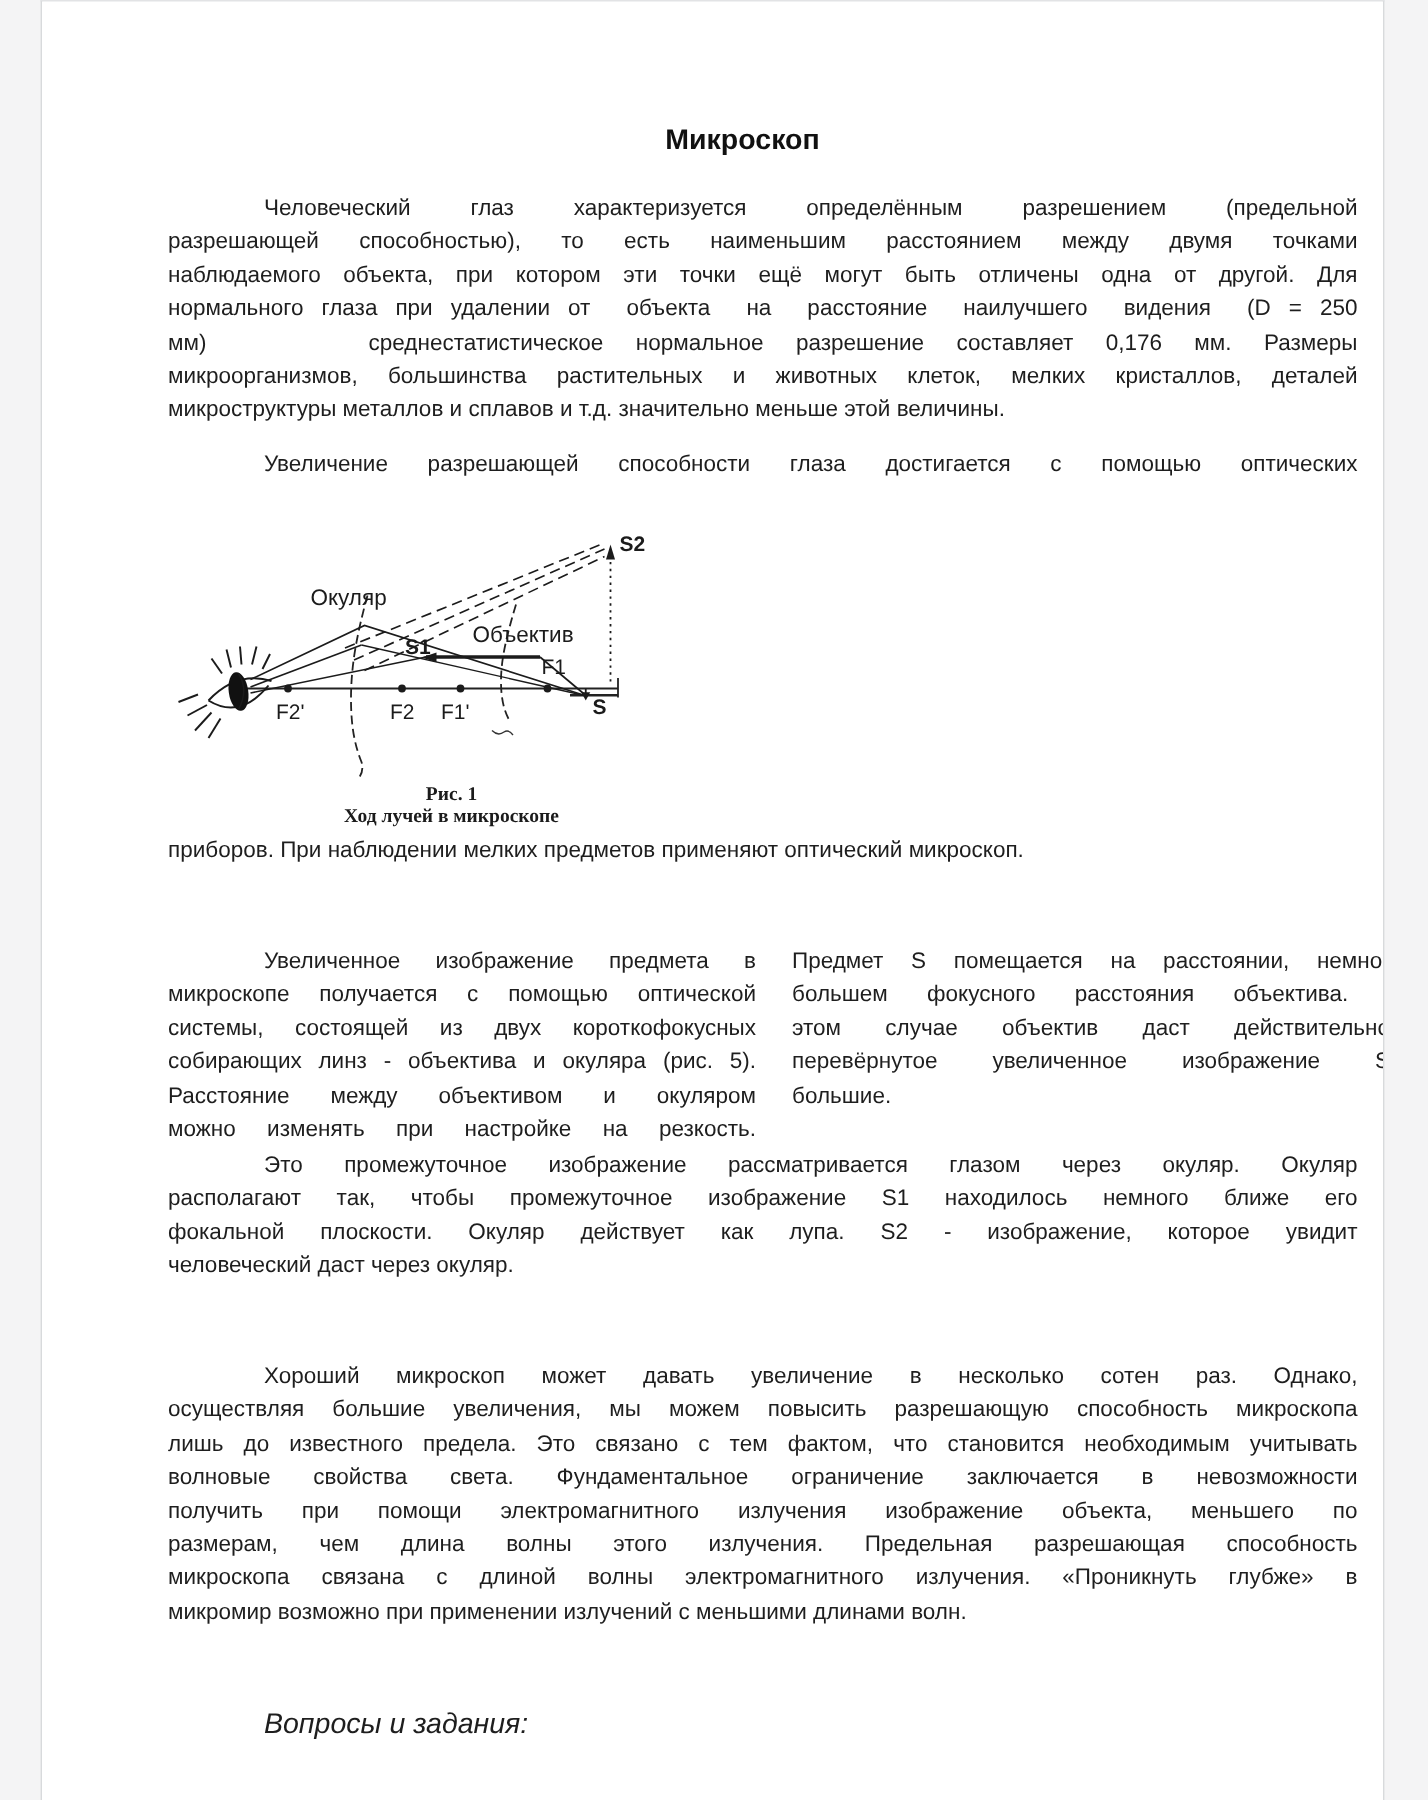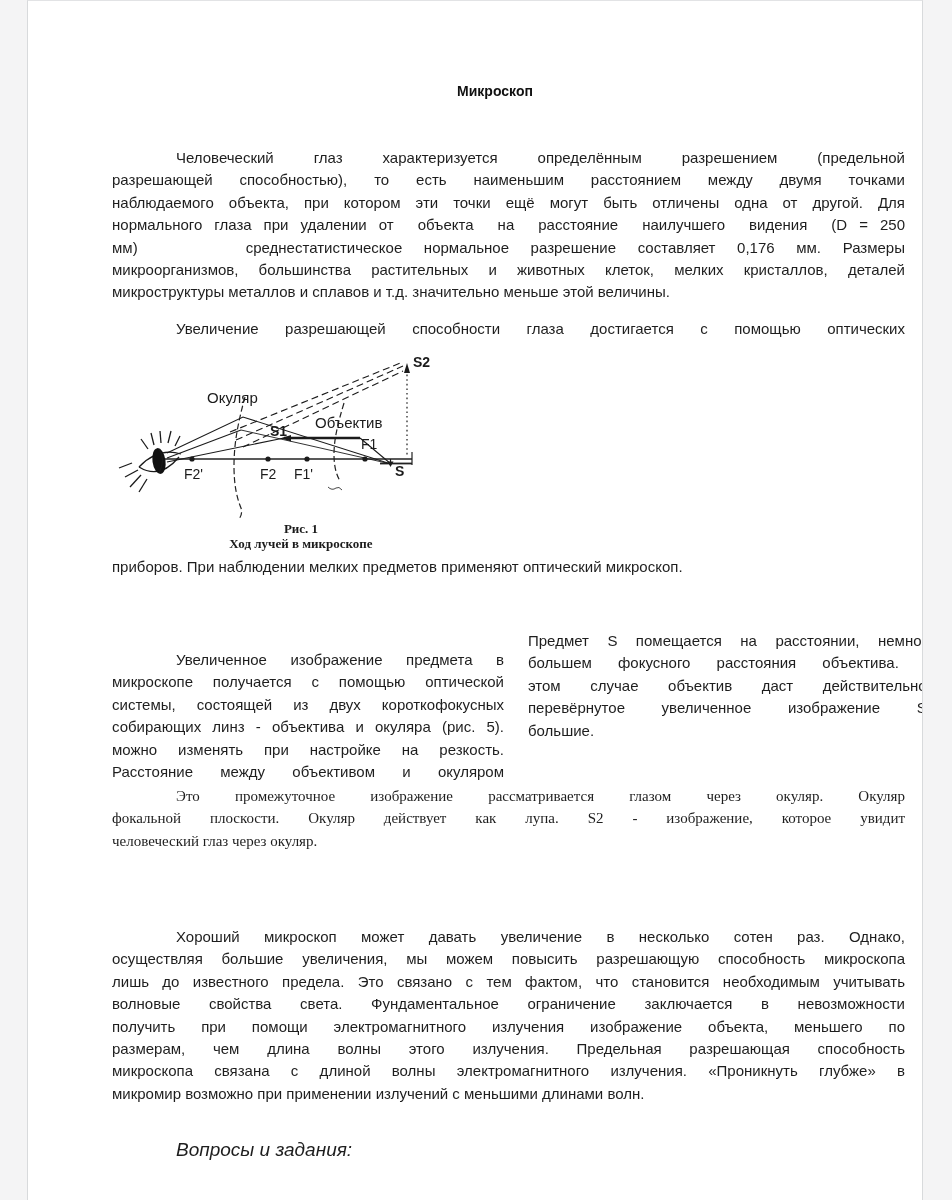--- a/index.html
+++ b/index.html
@@ -23,25 +23,25 @@
     overflow:hidden;
   }
   .tblock{
     position:absolute;
     font-size:15px;
     line-height:22.4px;
     color:#1e1e1e;
   }
   .jline{text-align:justify;text-align-last:justify;}
   .lline{text-align:right;text-align-last:left;}
-  .indent > div:first-child{text-indent:64px;margin-top:19px;}
+  .indent > div:first-child{text-indent:64px;}
   .doc-title{
     position:absolute;
     left:84px;top:82px;width:766px;
-    font-size:14px;font-weight:bold;
+    font-size:19px;font-weight:bold;
     text-align:center;color:#111;
   }
   .questions{
     position:absolute;
     left:84px;top:1138px;width:793px;
     font-size:19px;font-style:italic;
     padding-left:64px;box-sizing:border-box;
   }
   .figure-wrap{
     position:absolute;
@@ -158,36 +158,37 @@
 
   <div class="tblock" style="left:84px;top:555px;width:793px;">
       <div class="lline">приборов. При наблюдении мелких предметов применяют оптический микроскоп.</div>
     </div>
 
   <div class="tblock indent" style="left:84px;top:629px;width:392px;">
       <div class="jline">Увеличенное изображение предмета в</div>
       <div class="jline">микроскопе получается с помощью оптической</div>
       <div class="jline">системы, состоящей из двух короткофокусных</div>
       <div class="jline">собирающих линз - объектива и окуляра (рис. 5).</div>
+      <div class="jline">Расстояние между объективом и окуляром</div>
       <div class="jline">можно изменять при настройке на резкость.</div>
-      <div class="jline">Расстояние между объективом и окуляром</div>
     </div>
 
   <div class="tblock" style="left:500px;top:629px;width:407px;">
       <div class="jline">Предмет S помещается на расстоянии, немного</div>
       <div class="jline">большем фокусного расстояния объектива. В</div>
       <div class="jline">этом случае объектив даст действительное</div>
       <div class="jline">перевёрнутое увеличенное изображение S1</div>
       <div class="lline">большие.</div>
     </div>
 
-  <div class="tblock indent" style="left:84px;top:765px;width:793px;font-family:Liberation Serif, serif;">
+  <div class="tblock indent" style="left:84px;top:765px;width:793px;">
       <div class="jline">Это промежуточное изображение рассматривается глазом через окуляр. Окуляр</div>
+      <div class="jline">располагают так, чтобы промежуточное изображение S1 находилось немного ближе его</div>
       <div class="jline">фокальной плоскости. Окуляр действует как лупа. S2 - изображение, которое увидит</div>
-      <div class="lline">человеческий глаз через окуляр.</div>
+      <div class="lline">человеческий даст через окуляр.</div>
     </div>
 
   <div class="tblock indent" style="left:84px;top:906px;width:793px;">
       <div class="jline">Хороший микроскоп может давать увеличение в несколько сотен раз. Однако,</div>
       <div class="jline">осуществляя большие увеличения, мы можем повысить разрешающую способность микроскопа</div>
       <div class="jline">лишь до известного предела. Это связано с тем фактом, что становится необходимым учитывать</div>
       <div class="jline">волновые свойства света. Фундаментальное ограничение заключается в невозможности</div>
       <div class="jline">получить при помощи электромагнитного излучения изображение объекта, меньшего по</div>
       <div class="jline">размерам, чем длина волны этого излучения. Предельная разрешающая способность</div>
       <div class="jline">микроскопа связана с длиной волны электромагнитного излучения. «Проникнуть глубже» в</div>

